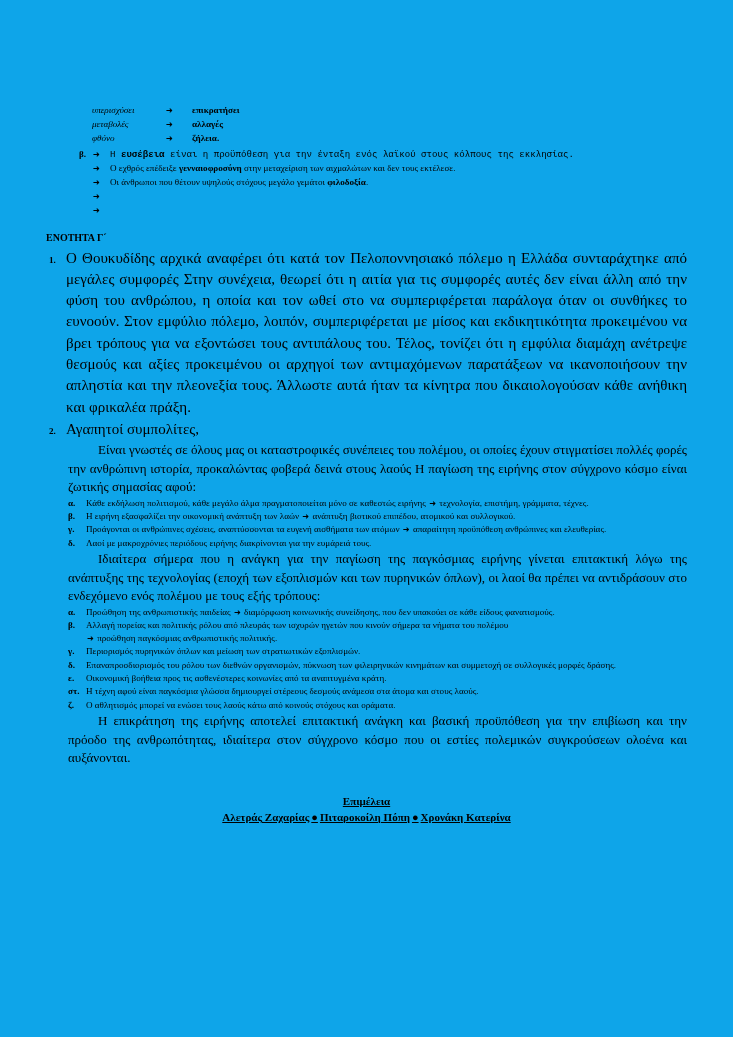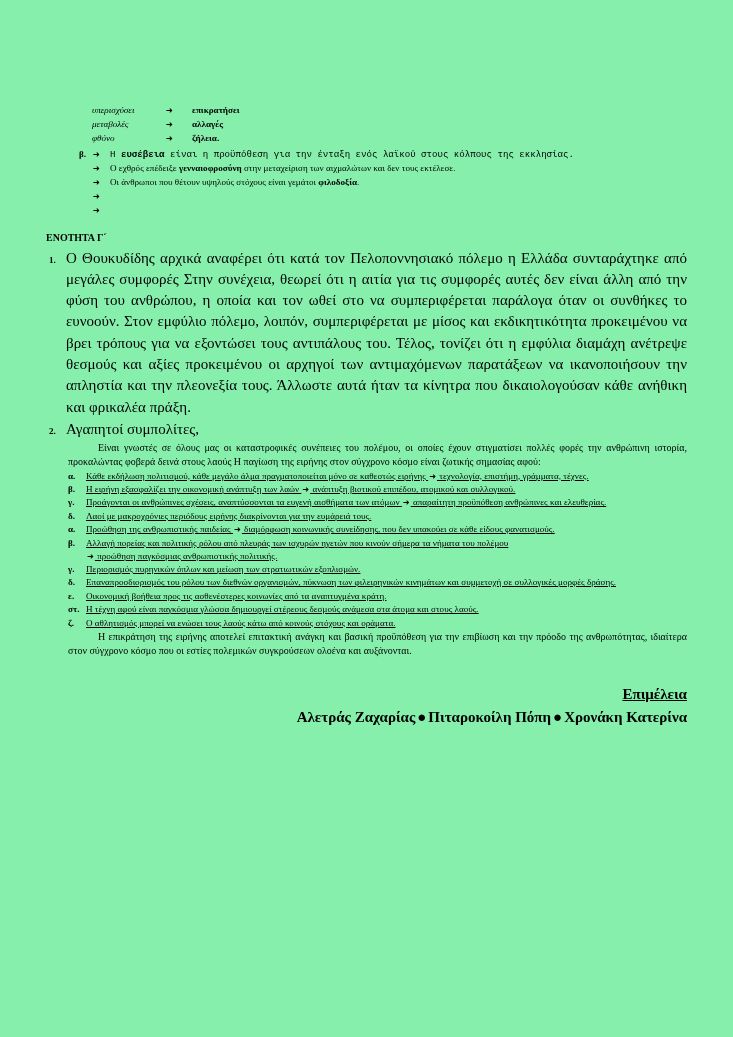--- a/index.html
+++ b/index.html
@@ -14,21 +14,21 @@
     font-family: "Liberation Serif", "DejaVu Serif", serif;
     color: #000000;
     -webkit-font-smoothing: none;
   }
   .page {
     position: relative;
     width: 733px;
     height: 1037px;
     box-sizing: border-box;
     padding: 104px 46px 0 46px;
-    background: #86efac;
+    background: #0ea5e9;
   }
   .doc-body {
     font-size: 9.1px;
     line-height: 1.42;
   }
 
   
   .synonyms {
     margin: 0 0 1px 46px;
     border-collapse: collapse;
@@ -162,44 +162,43 @@
     flex: 0 0 auto;
     width: 18px;
     font-weight: bold;
     font-size: 9.1px;
   }
   .g-marker.wide { width: 18px; }
   .g-text {
     flex: 1 1 auto;
     text-align: justify;
     font-size: 9.1px;
-    text-decoration: underline;
   }
   .para {
     text-align: justify;
-    font-size: 10px;
+    font-size: 13px;
     margin: 0;
   }
   .para.ti { text-indent: 30px; }
 
   .block-indent-1 { margin-left: 22px; }
 
   
   .footer {
     margin-top: 26px;
-    text-align: right;
-    font-size: 15px;
+    text-align: center;
+    font-size: 11px;
     font-weight: bold;
   }
   .footer .epi {
     text-decoration: underline;
     display: block;
     margin-bottom: 1px;
   }
-  .footer .names { display: block; }
+  .footer .names { display: block; text-decoration: underline; }
   .sep { padding: 0 2px; }
 </style>
 </head>
 <body>
 
 <div class="page">
   <div class="doc-body">
 
     <table class="synonyms">
       <tbody>
@@ -227,21 +226,21 @@
         <span class="lbl-arrowcell"><span class="arrow">➜</span></span>
         <span class="lbl-text"><span>Η </span><b>ευσέβεια</b><span> είναι η προϋπόθεση για την ένταξη ενός λαϊκού στους κόλπους της εκκλησίας.</span></span>
       </div>
       <ul class="arrow-list" style="margin-left:14px;">
         <li>
           <span class="a-ic"><span class="arrow">➜</span></span>
           <span class="a-tx"><span>Ο εχθρός επέδειξε </span><b>γενναιοφροσύνη</b><span> στην μεταχείριση των αιχμαλώτων και δεν τους εκτέλεσε.</span></span>
         </li>
         <li>
           <span class="a-ic"><span class="arrow">➜</span></span>
-          <span class="a-tx"><span>Οι άνθρωποι που θέτουν υψηλούς στόχους είναι γεμάτοι </span><b>φιλοδοξία</b><span>.</span></span>
+          <span class="a-tx"><span>Οι άνθρωποι που θέτουν υψηλούς στόχους μεγάλο γεμάτοι </span><b>φιλοδοξία</b><span>.</span></span>
         </li>
         <li>
           <span class="a-ic"><span class="arrow">➜</span></span>
         </li>
         <li>
           <span class="a-ic"><span class="arrow">➜</span></span>
         </li>
       </ul>
     </div>
 
@@ -274,20 +273,21 @@
           <li>
             <span class="g-marker">γ.</span>
             <span class="g-text"><span>Προάγονται οι ανθρώπινες σχέσεις, αναπτύσσονται τα ευγενή αισθήματα των ατόμων </span><span class="arrow-inline">➜</span><span> απαραίτητη προϋπόθεση ανθρώπινες και ελευθερίας.</span></span>
           </li>
           <li>
             <span class="g-marker">δ.</span>
             <span class="g-text">Λαοί με μακροχρόνιες περιόδους ειρήνης διακρίνονται για την ευμάρειά τους.</span>
           </li>
         </ul>
 
+        <p class="para ti">Ιδιαίτερα σήμερα που η ανάγκη για την παγίωση της παγκόσμιας ειρήνης γίνεται επιτακτική λόγω της ανάπτυξης της τεχνολογίας (εποχή των εξοπλισμών και των πυρηνικών όπλων), οι λαοί θα πρέπει να αντιδράσουν στο ενδεχόμενο ενός πολέμου με τους εξής τρόπους:</p>
 
         <ul class="glist">
           <li>
             <span class="g-marker">α.</span>
             <span class="g-text"><span>Προώθηση της ανθρωπιστικής παιδείας </span><span class="arrow-inline">➜</span><span> διαμόρφωση κοινωνικής συνείδησης, που δεν υπακούει σε κάθε είδους φανατισμούς.</span></span>
           </li>
           <li>
             <span class="g-marker">β.</span>
             <span class="g-text"><span>Αλλαγή πορείας και πολιτικής ρόλου από πλευράς των ισχυρών ηγετών που κινούν σήμερα τα νήματα του πολέμου</span><br><span class="arrow-inline">➜</span><span> προώθηση παγκόσμιας ανθρωπιστικής πολιτικής.</span></span>
           </li>

